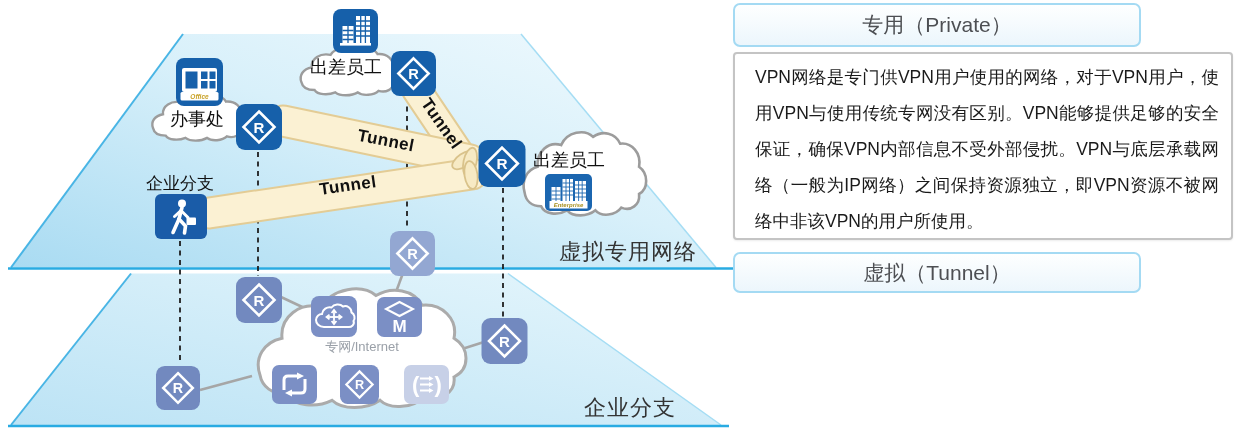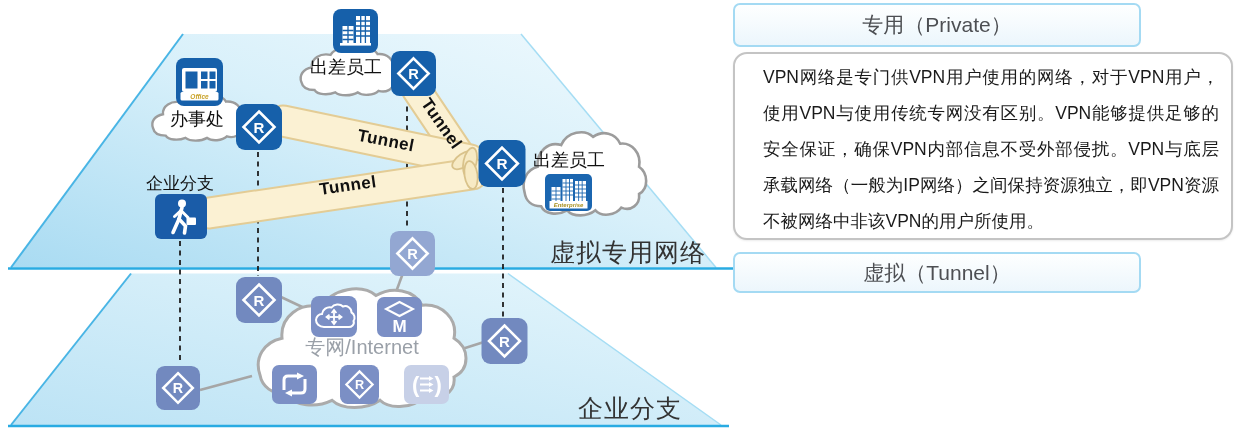--- a/index.html
+++ b/index.html
@@ -4,34 +4,34 @@
 <style>
   html,body{margin:0;padding:0;background:#fff;}
   body{font-family:"Liberation Sans","DejaVu Sans",sans-serif;}
   .stage{position:relative;width:1241px;height:438px;overflow:hidden;background:#fff;}
   .abs{position:absolute;}
   svg{display:block;}
   
   .nlabel{position:absolute;transform:translateX(-50%);white-space:nowrap;
           font-size:18px;font-weight:500;color:#111;line-height:22px;}
   .layerlabel{position:absolute;transform:translateX(-50%);white-space:nowrap;
-          font-size:25px;font-weight:500;color:#333;letter-spacing:1px;line-height:24px;}
+          font-size:22px;font-weight:500;color:#333;letter-spacing:1px;line-height:24px;}
   .cloudlabel{position:absolute;transform:translateX(-50%);white-space:nowrap;
-          font-size:20px;color:#9AA0A8;line-height:22px;}
+          font-size:13px;color:#9AA0A8;line-height:22px;}
   .tlabel{position:absolute;white-space:nowrap;font-size:17px;font-weight:600;color:#101010;letter-spacing:.5px;}
   .icon{position:absolute;}
   .icon svg{width:100%;height:100%;}
   
   .panel-header{position:absolute;left:733px;width:408px;box-sizing:border-box;
       border:2px solid #A4DAF3;border-radius:7px;
       background:linear-gradient(#FEFFFF,#ECF6FC);
       text-align:center;font-weight:normal;color:#4D4F53;font-size:21px;}
   .panel-body{position:absolute;left:733px;width:500px;box-sizing:border-box;
-      border:2px solid #C4C4C4;border-radius:14px;background:#fff;
-      color:#1A1A1A;font-size:17.5px;line-height:36px;padding:5px 12px 0 28px;
+      border:2px solid #C4C4C4;border-radius:4px;background:#fff;
+      color:#1A1A1A;font-size:17.5px;line-height:36px;padding:5px 12px 0 20px;
       text-align:justify;box-shadow:0 1px 2px rgba(0,0,0,.08);overflow:hidden;}
 </style>
 </head>
 <body>
 
 <div class="stage">
 
   <svg class="abs" style="left:0;top:0" width="740" height="438" viewBox="0 0 740 438">
     <defs>
       <linearGradient id="gTop" x1="1" y1="0" x2="0" y2="1">

